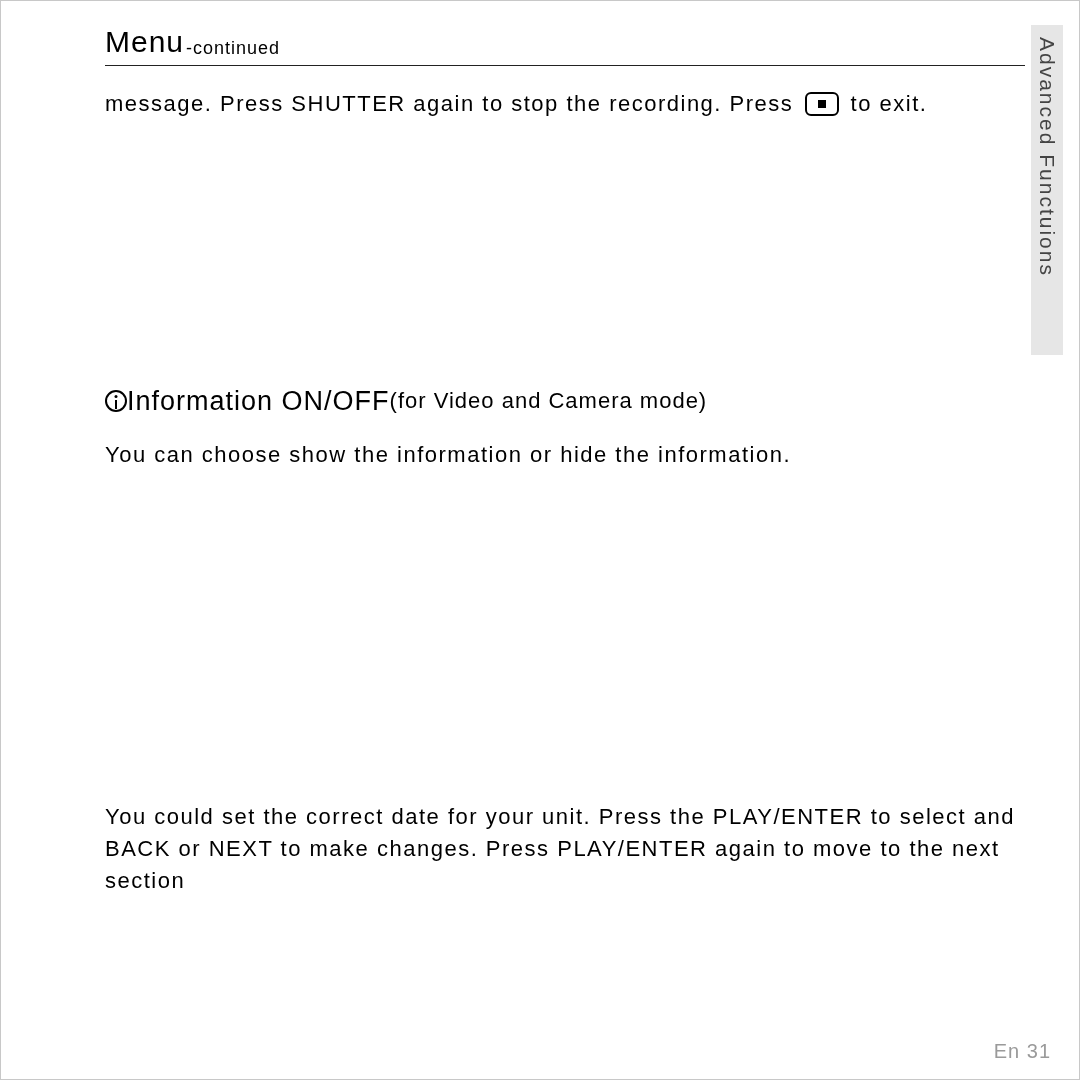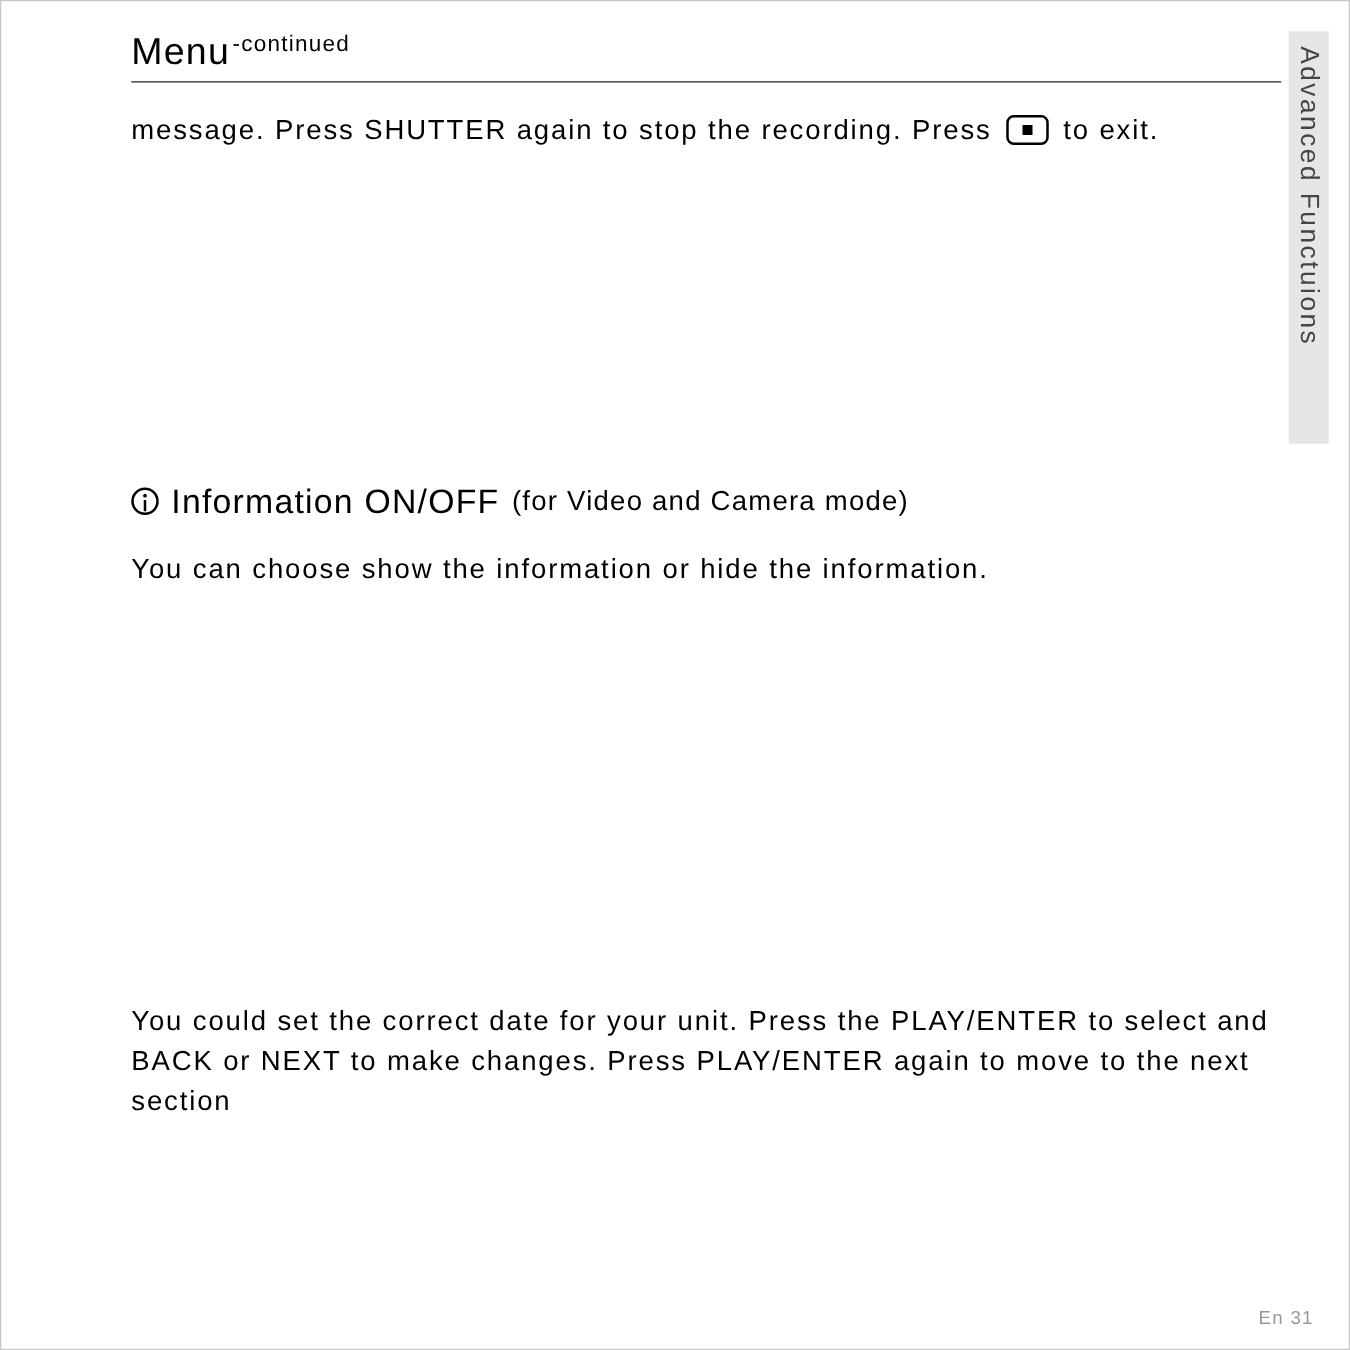--- a/index.html
+++ b/index.html
@@ -31,41 +31,41 @@
     letter-spacing: 2px;
     font-size: 21px;
     color: #444;
     white-space: nowrap;
   }
   .content {
     width: 920px;
     margin-left: 66px;
   }
   .title-row {
-    display: flex; align-items: flex-start;
+    display: flex; align-items: flex-end;
     gap: 2px;
     border-bottom: 1px solid #222;
     padding-bottom: 6px;
     margin-bottom: 20px;
     margin-top: 0;
   }
   .title-main {
     font-size: 30px; font-weight: 400; letter-spacing: 1px;
   }
   .title-sub {
     font-size: 18px; letter-spacing: 1px;
   }
   .para {
     font-size: 22px; letter-spacing: 1.5px; line-height: 1.45;
   }
   .section {
     margin-top: 32px;
   }
   .sec-head {
-    display: flex; align-items: center; gap: 10px;
+    display: flex; align-items: center; 
     flex-wrap: wrap;
   }
   .sec-title {
     font-size: 27px; letter-spacing: 1px;
   }
   .sec-mode {
     font-size: 22px; letter-spacing: 1px;
   }
   .icon {
     display: inline-flex; align-items: center; justify-content: center;
@@ -110,21 +110,21 @@
   }
   .icon-cal::after {
     content: ""; position: absolute; left: 50%; bottom: 2px;
     width: 7px; height: 2px; background: #000; transform: translateX(-1px);
   }
   .gap-lg { height: 212px; }
   .gap-md { height: 186px; }
   .gap-sm { height: 58px; }
   .footer {
     position: absolute; right: 28px; bottom: 16px;
-    font-size: 15px; color: #9a9a9a; letter-spacing: 1px; margin-top: 20px;
+    font-size: 20px; color: #9a9a9a; letter-spacing: 1px; margin-top: 20px;
   }
 </style>
 </head>
 <body>
 
 <div class="page">
 
   <div class="side-tab">
     <span class="label">Advanced Functuions</span>
   </div>

